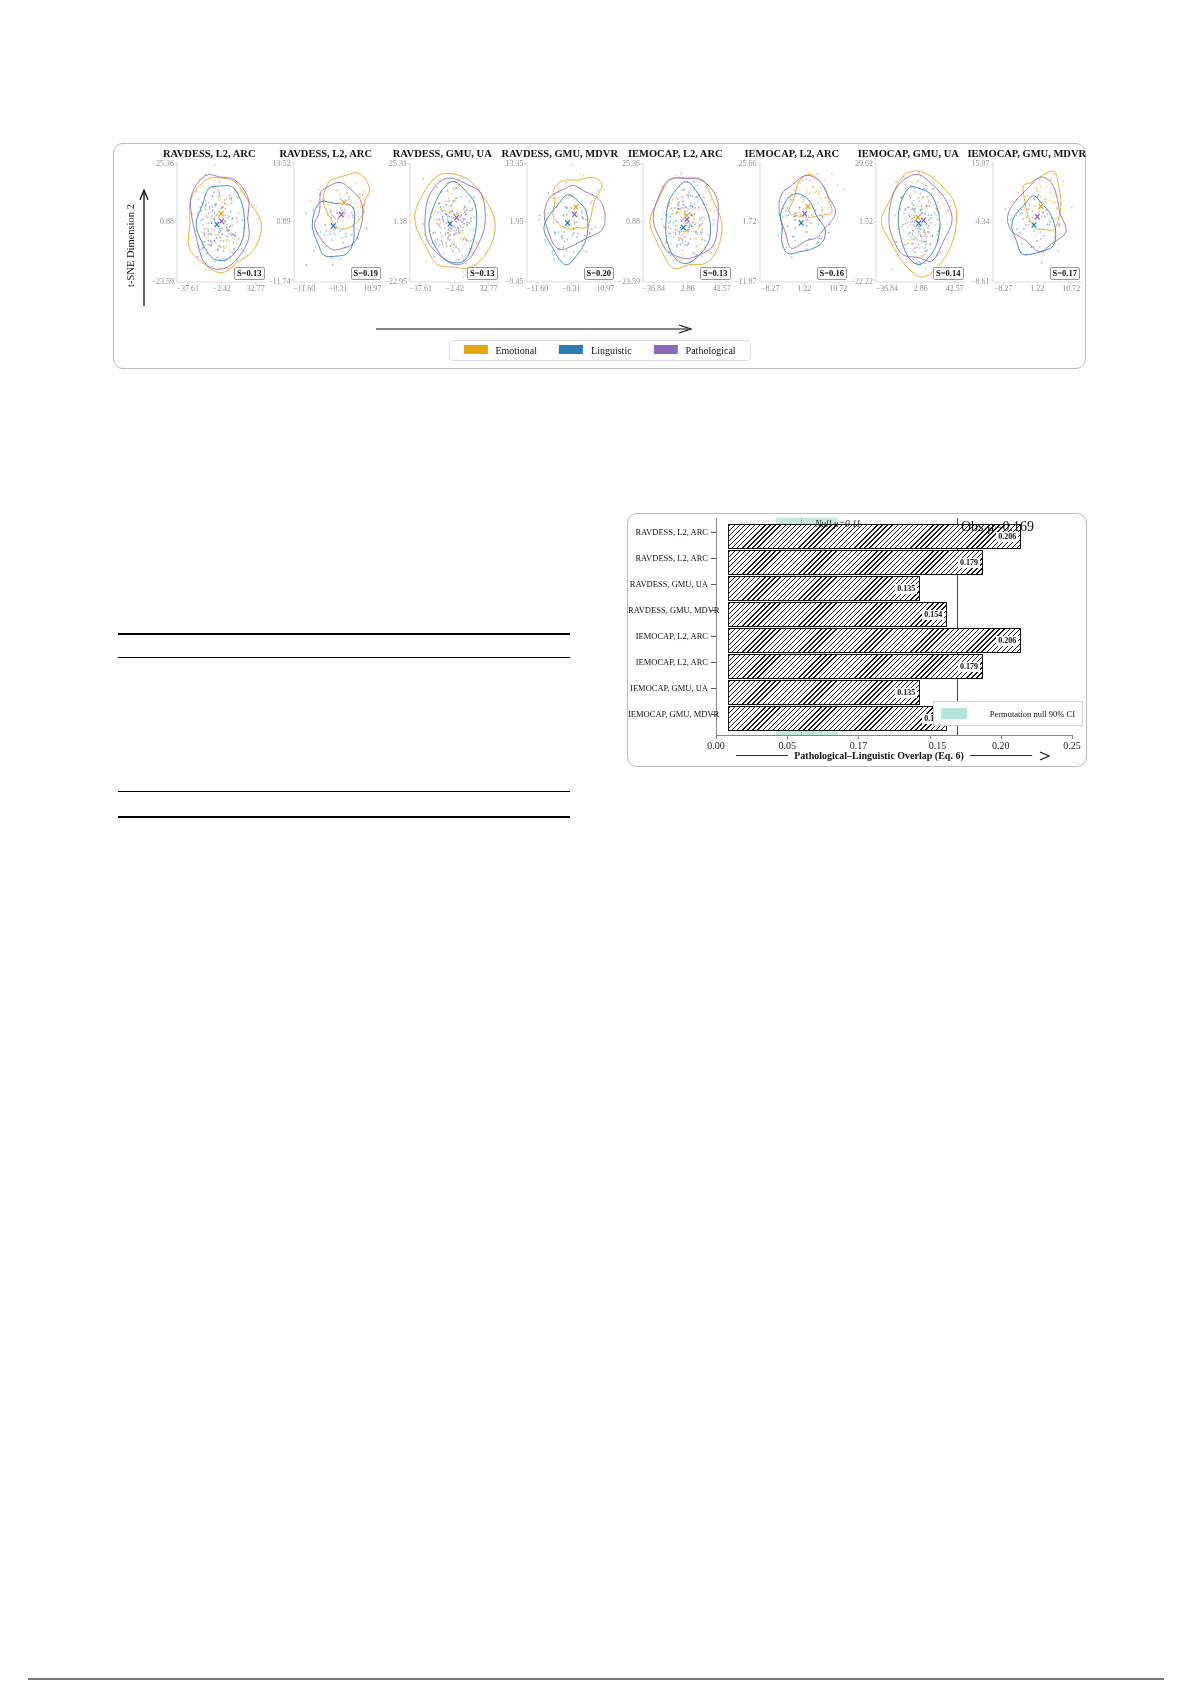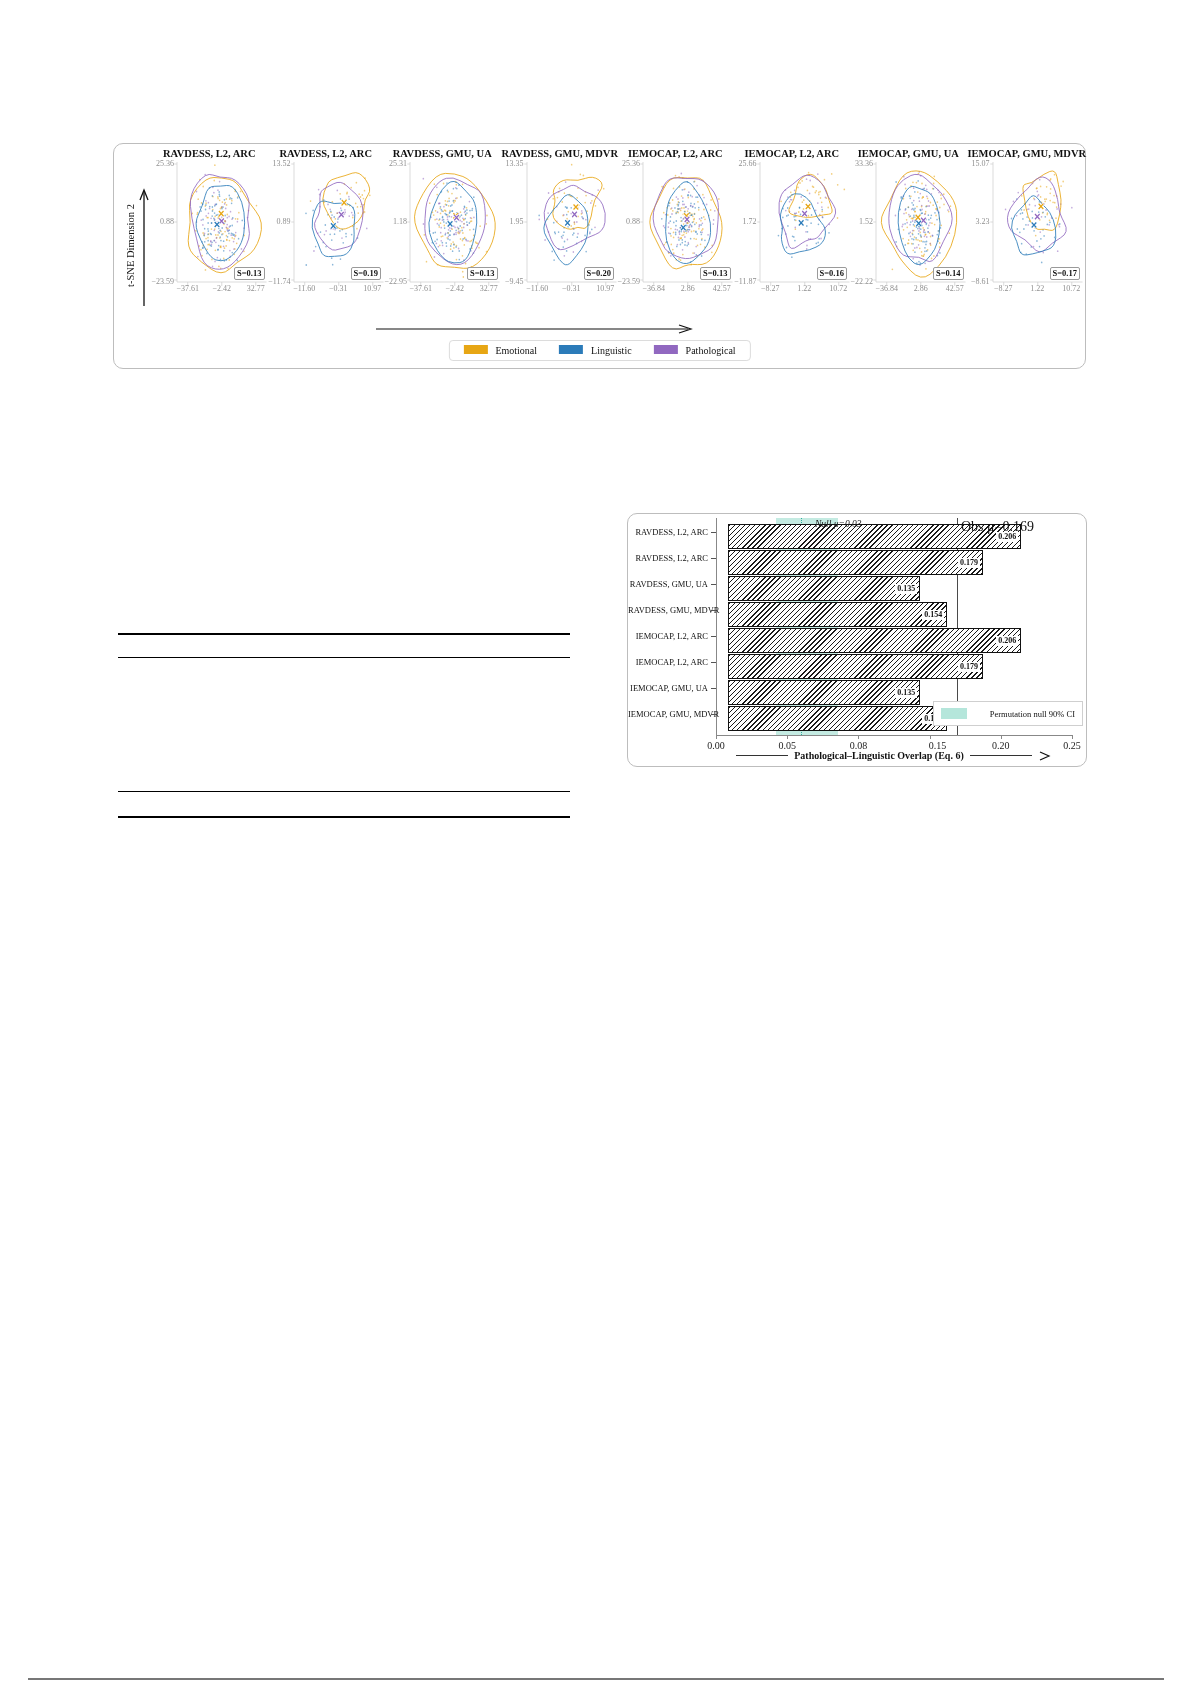--- a/index.html
+++ b/index.html
@@ -1320,21 +1320,21 @@
         <div class="xticks">
           <span class="xt xt-0">−8.27</span>
           <span class="xt xt-1">1.22</span>
           <span class="xt xt-2">10.72</span>
         </div>
       </div>
       <div class="panel">
         <div class="ptitle">IEMOCAP, GMU, UA</div>
         <div class="pbody">
           <div class="yticks">
-            <span class="yt yt-top">33.36</span>
+            <span class="yt yt-top">29.62</span>
             <span class="yt yt-mid">1.52</span>
             <span class="yt yt-bot">−22.22</span>
           </div>
           <div class="plot">
             <svg viewBox="0 0 100 120" preserveAspectRatio="none">
               <line class="spine" x1="0" y1="0" x2="0" y2="120"></line>
               <line class="spine" x1="0" y1="120" x2="100" y2="120"></line>
               <line class="spine" x1="-3" y1="2" x2="0" y2="2"></line>
               <line class="spine" x1="-3" y1="60" x2="0" y2="60"></line>
               <line class="spine" x1="-3" y1="118" x2="0" y2="118"></line>
@@ -1598,21 +1598,21 @@
           <span class="xt xt-0">−36.84</span>
           <span class="xt xt-1">2.86</span>
           <span class="xt xt-2">42.57</span>
         </div>
       </div>
       <div class="panel">
         <div class="ptitle">IEMOCAP, GMU, MDVR</div>
         <div class="pbody">
           <div class="yticks">
             <span class="yt yt-top">15.07</span>
-            <span class="yt yt-mid">3.23</span>
+            <span class="yt yt-mid">4.34</span>
             <span class="yt yt-bot">−8.61</span>
           </div>
           <div class="plot">
             <svg viewBox="0 0 100 120" preserveAspectRatio="none">
               <line class="spine" x1="0" y1="0" x2="0" y2="120"></line>
               <line class="spine" x1="0" y1="120" x2="100" y2="120"></line>
               <line class="spine" x1="-3" y1="2" x2="0" y2="2"></line>
               <line class="spine" x1="-3" y1="60" x2="0" y2="60"></line>
               <line class="spine" x1="-3" y1="118" x2="0" y2="118"></line>
               <line class="spine" x1="12" y1="120" x2="12" y2="124"></line>
@@ -1763,21 +1763,21 @@
 
 <div class="hrule r1"></div>
 <div class="hrule r2"></div>
 <div class="hrule r3"></div>
 <div class="hrule r4"></div>
 
 <section class="fig" id="fig-bars">
   <div class="bplot" id="bars-plot">
     <div class="bspine"></div>
     <div class="baxis"></div>
-    <div class="null-note" style="color: rgb(34, 34, 34);">Null μ=0.03</div>
+    <div class="null-note" style="color: rgb(34, 34, 34);">Null μ=0.11</div>
     <div class="obs-note">Obs μ=0.169</div>
     <div class="bars-legend">
       <span class="bl-swatch" style="background: rgb(181, 230, 219);"></span>
       <span class="bl-label">Permutation null 90% CI</span>
     </div>
     <div class="bxlab">
       <span class="bx-line"></span>
       <span class="bx-text">Pathological–Linguistic Overlap (Eq. 6)</span>
       <span class="bx-line bx-line2"></span>
       <svg class="bx-arrow" width="14" height="10">
@@ -1841,21 +1841,21 @@
         <div class="btick"></div>
         <div class="bbar" style="width: 219.296px;">
           <span class="bval">0.154</span>
         </div>
       </div>
       <div class="bxtickmark" style="left: 88px;"></div>
       <div class="bxticklab" style="left: 88px;">0.00</div>
       <div class="bxtickmark" style="left: 159.2px;"></div>
       <div class="bxticklab" style="left: 159.2px;">0.05</div>
       <div class="bxtickmark" style="left: 230.4px;"></div>
-      <div class="bxticklab" style="left: 230.4px;">0.08</div>
+      <div class="bxticklab" style="left: 230.4px;">0.17</div>
       <div class="bxtickmark" style="left: 301.6px;"></div>
       <div class="bxticklab" style="left: 301.6px; padding-left: 16px;">0.15</div>
       <div class="bxtickmark" style="left: 372.8px;"></div>
       <div class="bxticklab" style="left: 372.8px;">0.20</div>
       <div class="bxtickmark" style="left: 444px;"></div>
       <div class="bxticklab" style="left: 444px;">0.25</div>
     </div>
 </section>
 
 <div class="page-rule"></div>

